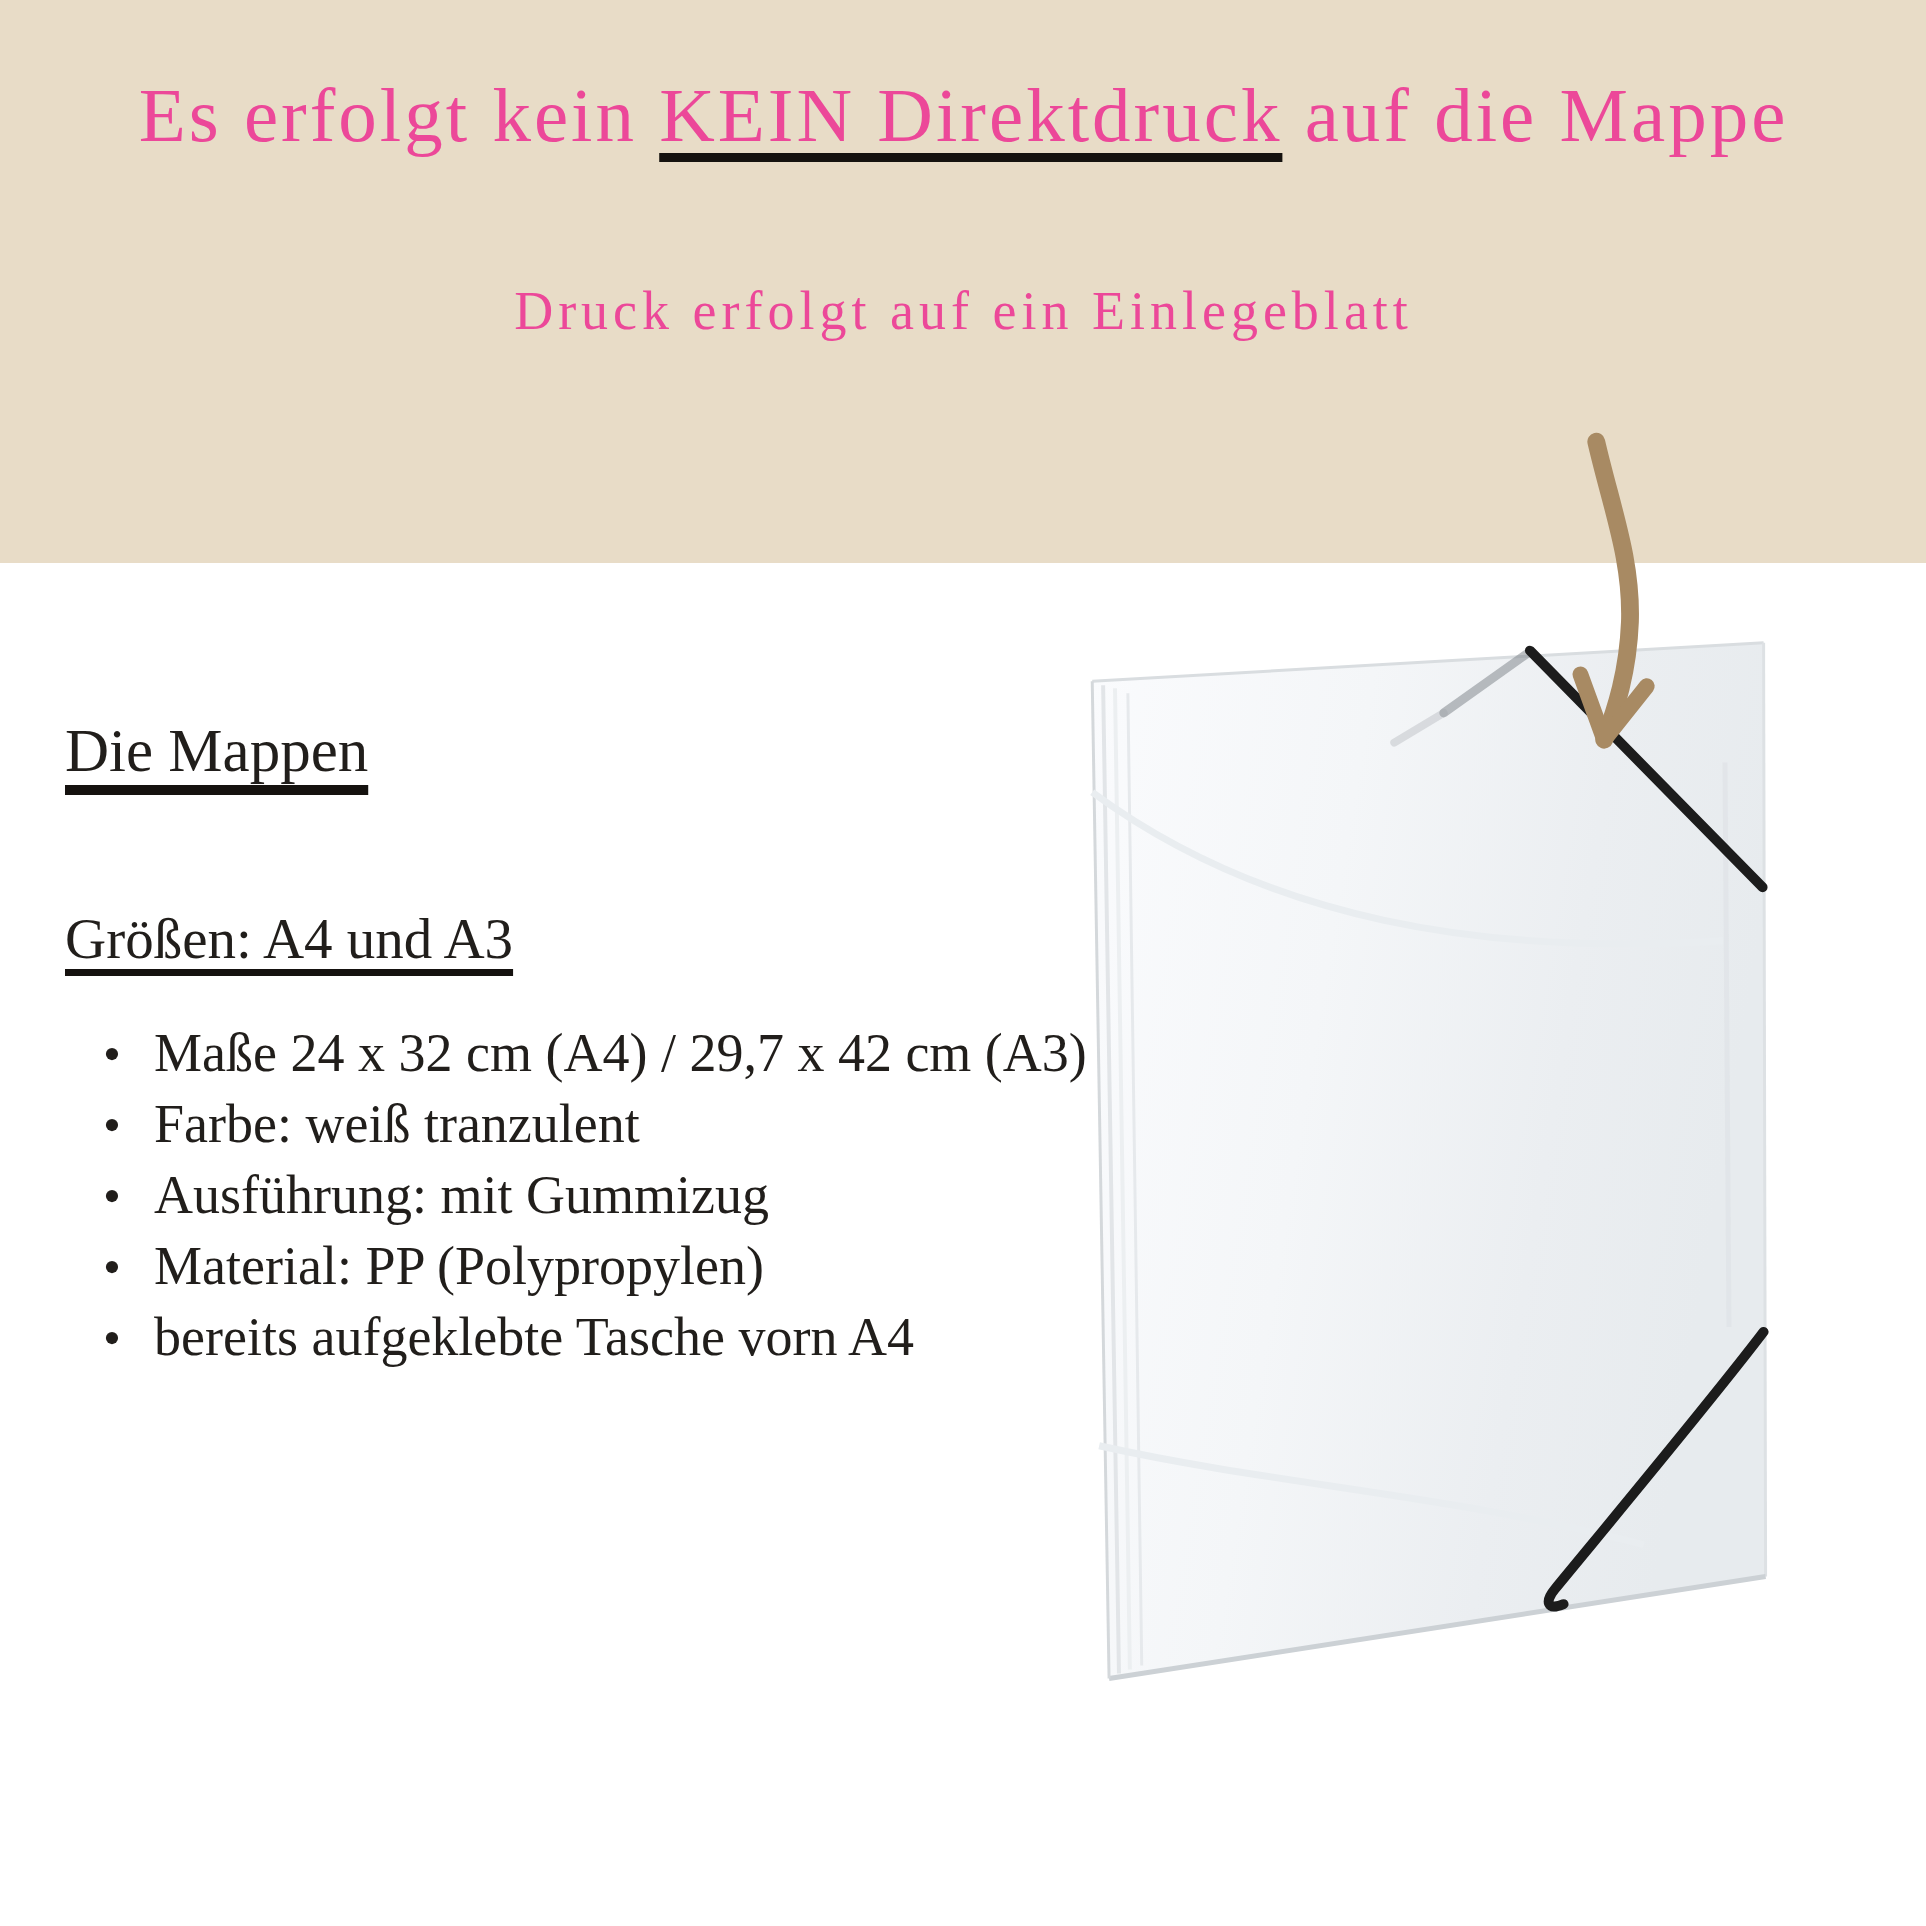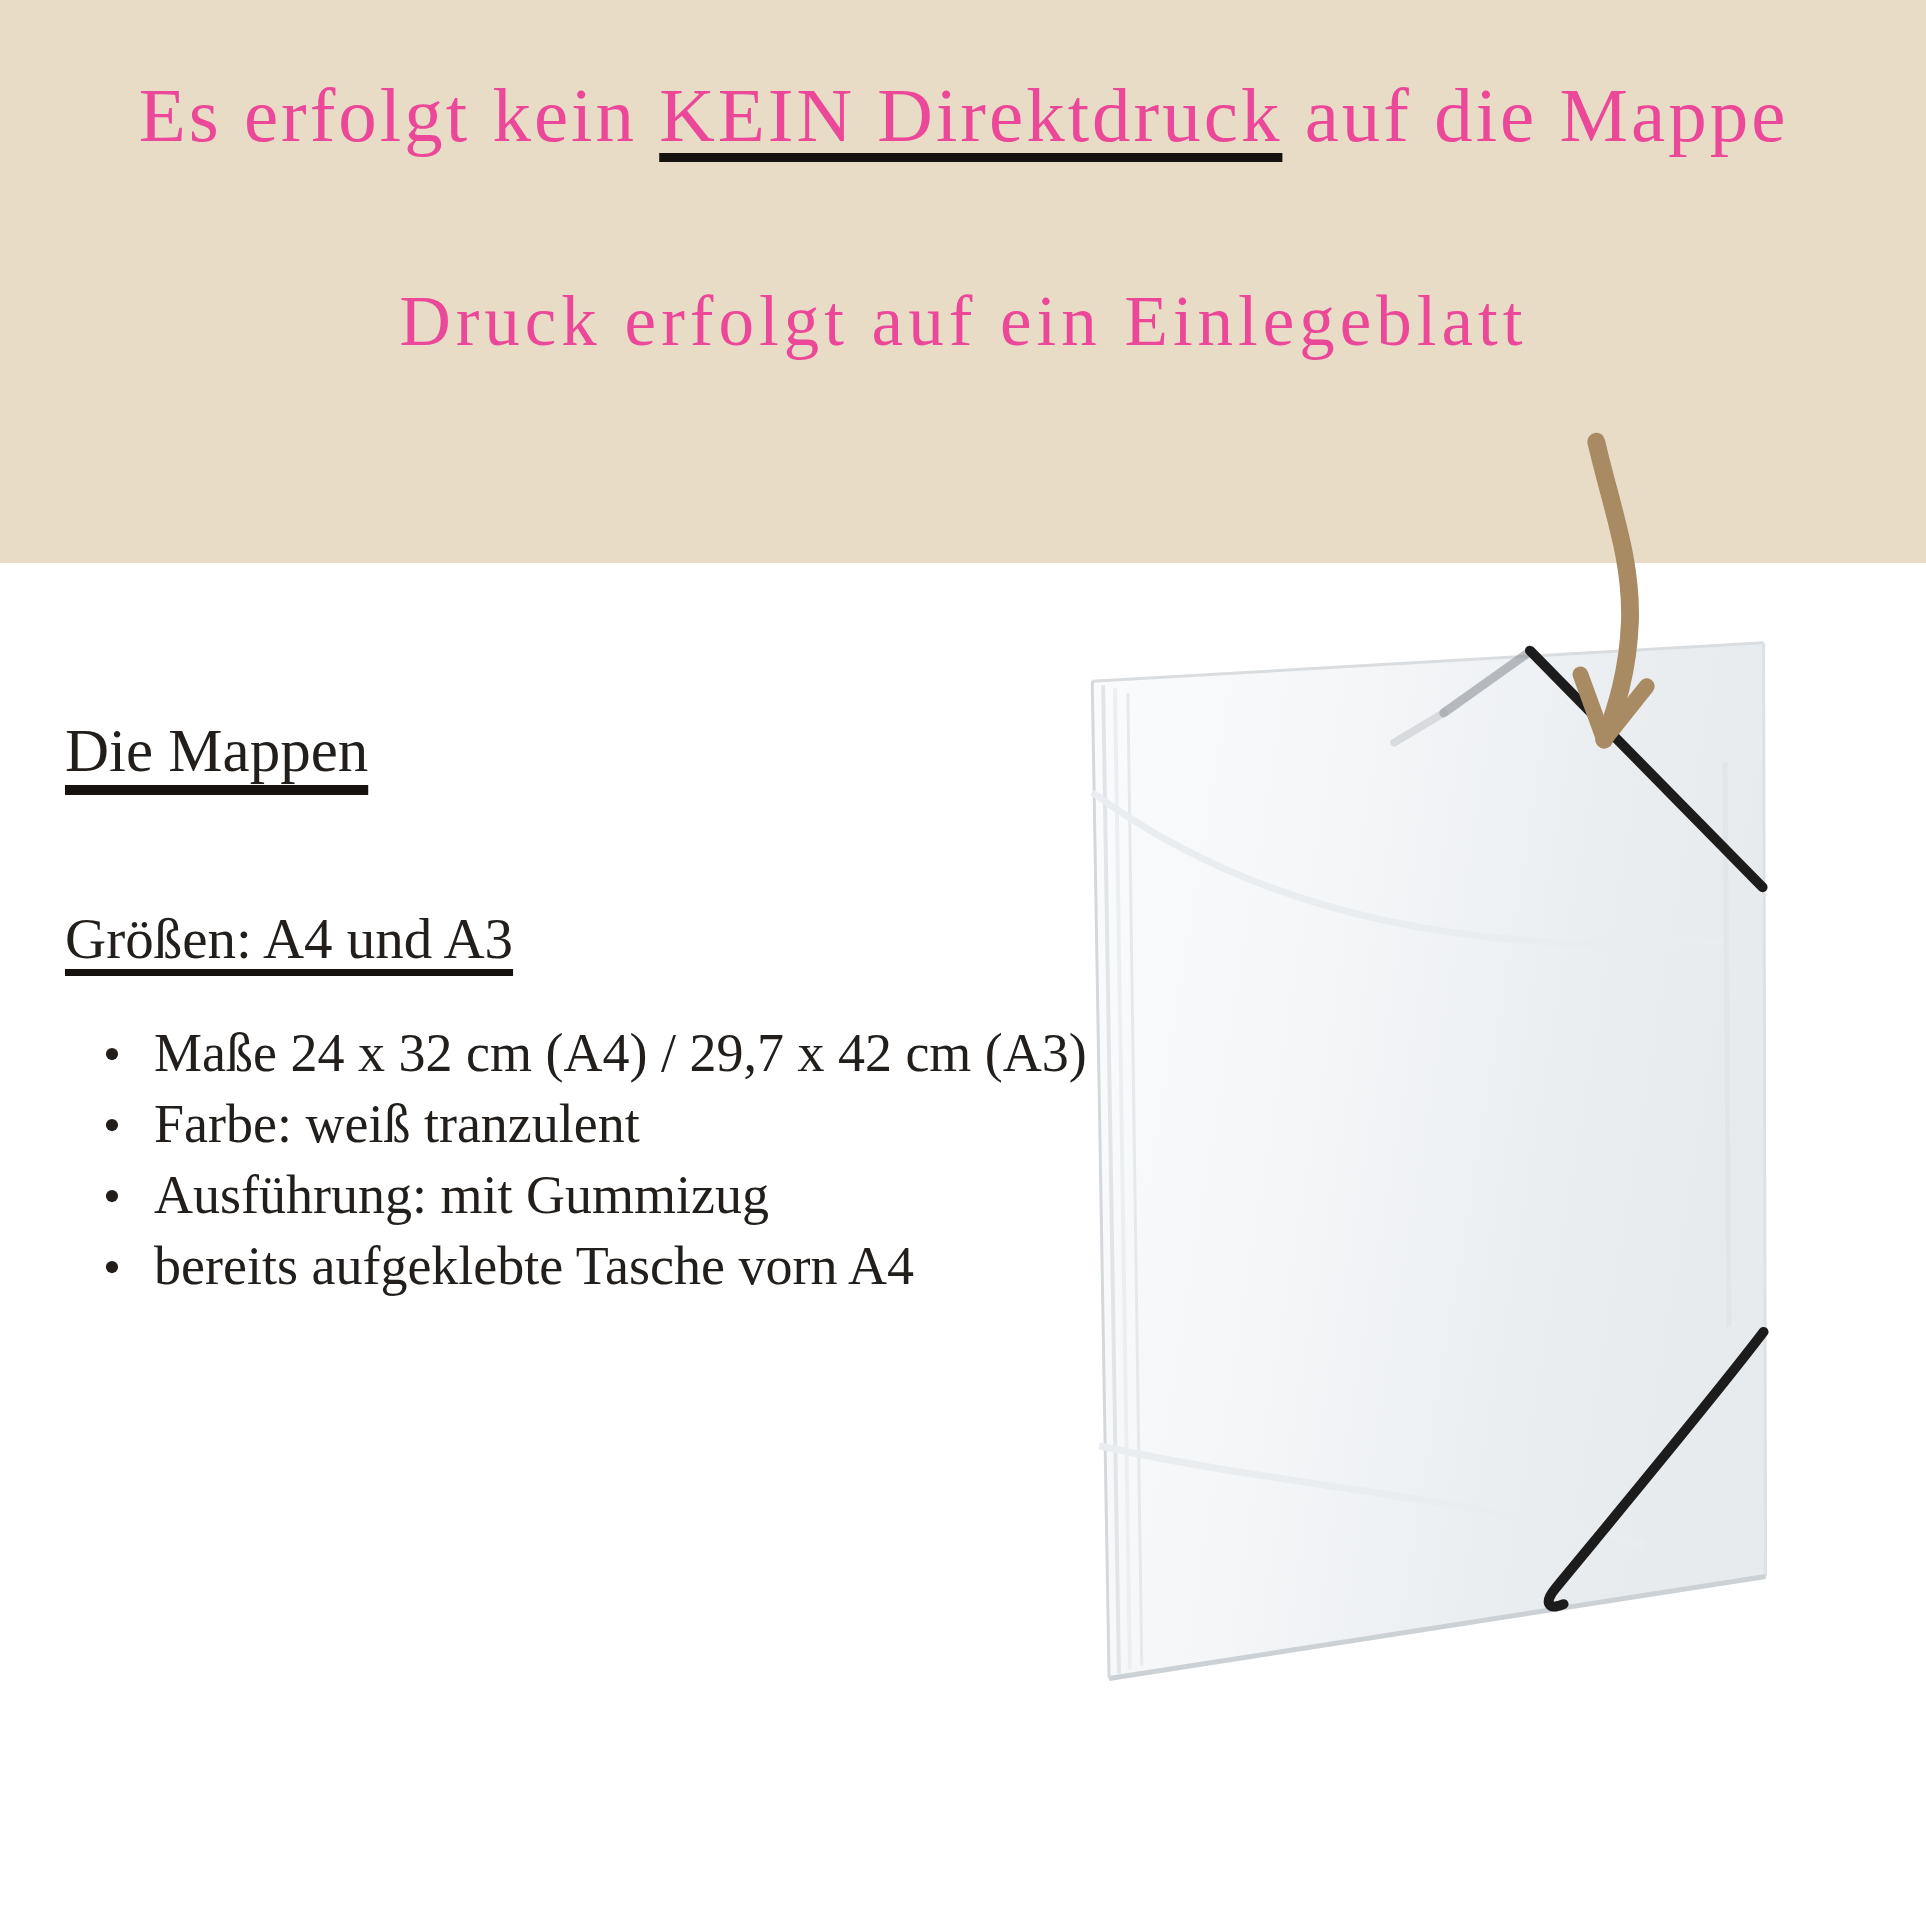--- a/index.html
+++ b/index.html
@@ -11,21 +11,21 @@
   }
   .header-band{
     position:absolute;left:0;top:0;width:1927px;height:563px;
     background:#e8dcc7;
   }
   .hline{
     position:absolute;left:0;width:1927px;text-align:center;
     white-space:nowrap;color:#ec4899;
   }
   .hline1{top:73px;font-size:77px;line-height:1.1;letter-spacing:3px;}
-  .hline2{top:282px;font-size:71px;line-height:1.1;letter-spacing:5px;}
+  .hline2{top:282px;font-size:54px;line-height:1.1;letter-spacing:5px;}
   .u-strong{
     text-decoration:underline;
     text-decoration-thickness:9px;
     text-underline-offset:12px;
     text-decoration-color:#15120f;
   }
   .title{
     position:absolute;left:65px;top:716px;
     font-size:61px;line-height:1.15;white-space:nowrap;
     text-decoration:underline;
@@ -113,19 +113,20 @@
   <div class="hline hline2">Druck erfolgt auf ein Einlegeblatt</div>
 
   <div class="title">Die Mappen</div>
 
   <div class="subtitle">Größen: A4 und A3</div>
 
   <ul class="specs">
     <li><span>Maße 24 x 32 cm (A4) / 29,7 x 42 cm (A3)</span></li>
     <li><span>Farbe: weiß tranzulent</span></li>
     <li><span>Ausführung: mit Gummizug</span></li>
+    <li><span>Material: PP (Polypropylen)</span></li>
     <li>
       <span>bereits aufgeklebte Tasche vorn A4</span><br>
     </li>
   </ul>
 
 </div>
 
 
 </body></html>

